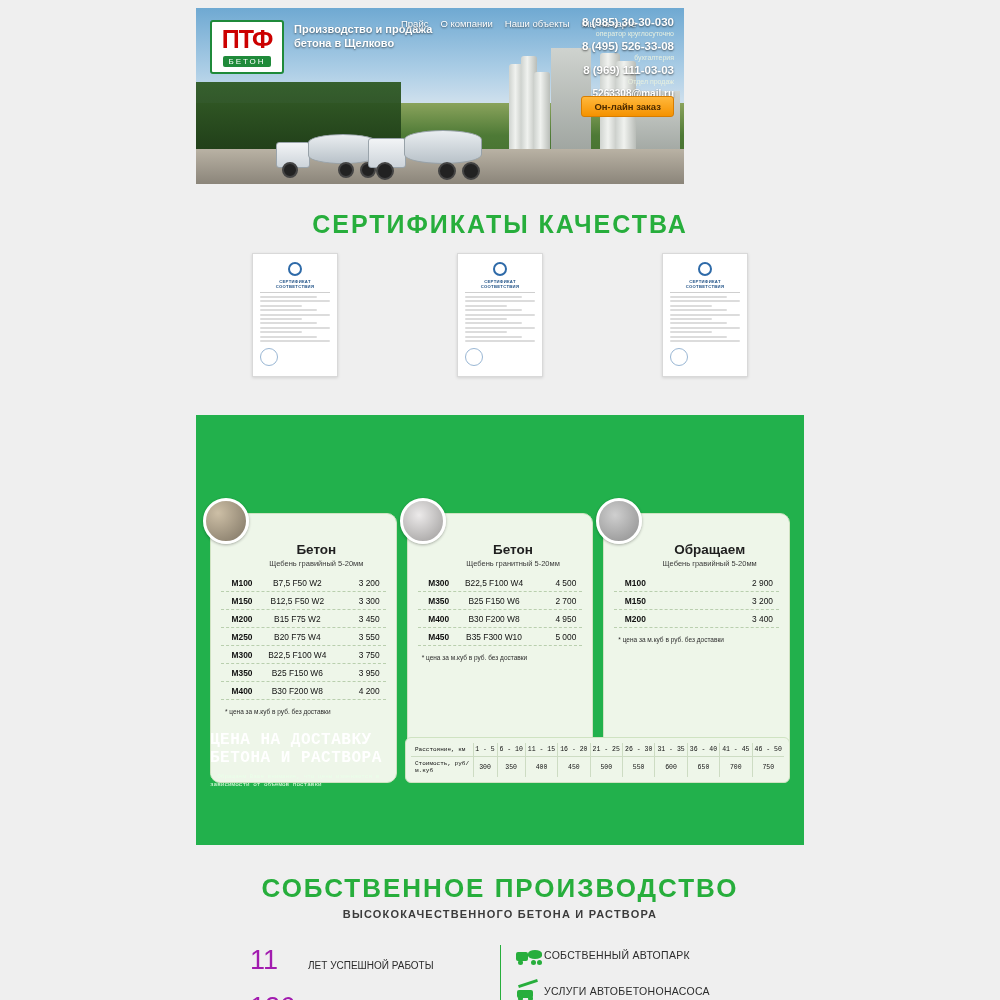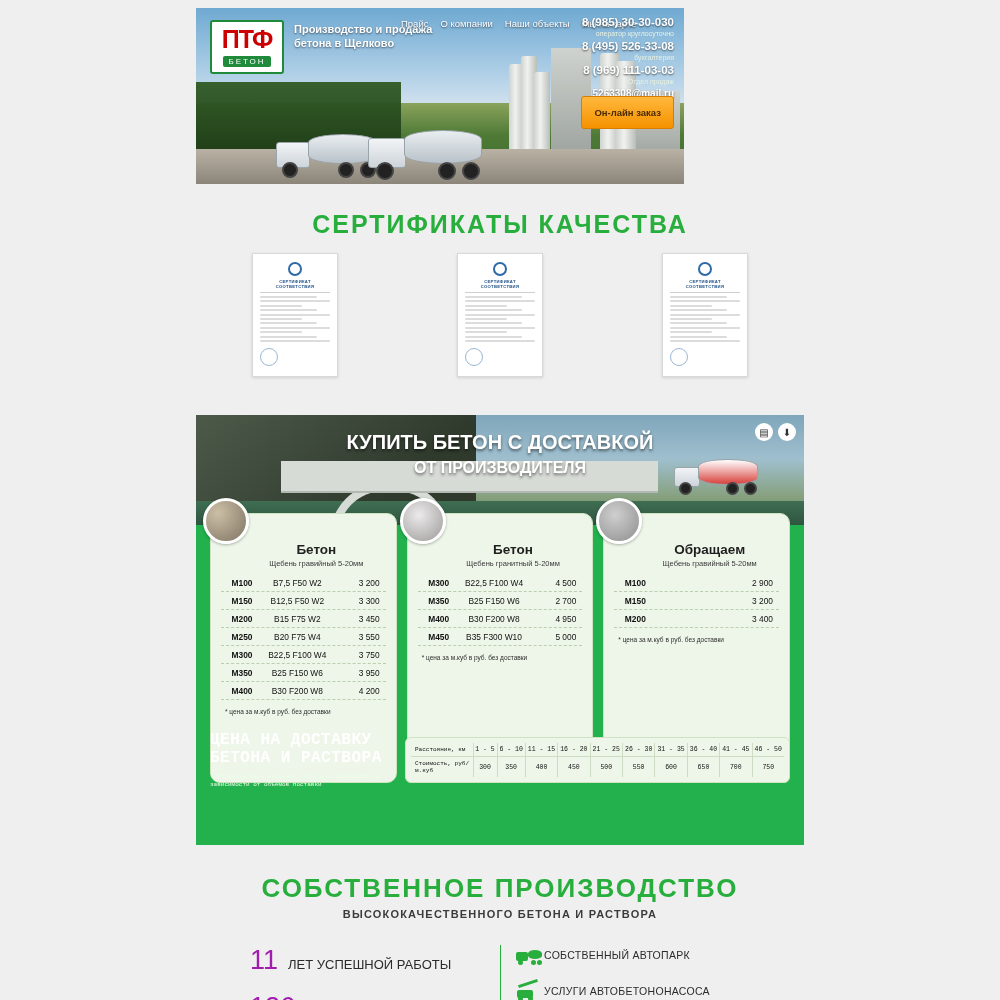--- a/index.html
+++ b/index.html
@@ -58,21 +58,21 @@
     font-size: 9.5px; color: #fff; text-shadow: 0 1px 2px rgba(0,0,0,.6);
   }
   .topnav span { white-space: nowrap; cursor: pointer; }
 
   .phones { position: absolute; right: 10px; top: 8px; width: 160px; text-align: right; }
   .phone { color: #fff; font-size: 11.5px; font-weight: bold; text-shadow: 0 1px 2px rgba(0,0,0,.6); line-height: 13px; }
   .phone-note { color: #e7f0e0; font-size: 7px; line-height: 10px; margin-bottom: 1px; }
   .mail { color: #fff; font-size: 10px; font-weight: bold; text-shadow: 0 1px 2px rgba(0,0,0,.6); }
   .order-btn {
     position: absolute; right: 10px; top: 88px; background: linear-gradient(#ffb83c,#f59200);
-    color: #4a2a00; font-size: 9.5px; font-weight: bold; padding: 10px 12px; border-radius: 3px;
+    color: #4a2a00; font-size: 9.5px; font-weight: bold; padding: 4px 12px; border-radius: 3px;
     border: 1px solid #d87d00; cursor: pointer;
   }
 
   .truck { position: absolute; }
   .truck .cab { position: absolute; background: linear-gradient(#f2f4f6,#cdd4da); border: 1px solid #9aa4ab; border-radius: 3px; }
   .truck .drum { position: absolute; background: linear-gradient(#e9edf0,#b9c2c9); border: 1px solid #98a2a9; border-radius: 50%/28%; }
   .truck .wheel { position: absolute; background: #222; border-radius: 50%; border: 2px solid #444; }
 
   
   .sec-title {
@@ -162,21 +162,21 @@
 
   
   .prod-title { position: absolute; left: 0; top: 873px; width: 1000px; font-size: 26px; }
   .prod-sub {
     position: absolute; left: 0; top: 908px; width: 1000px; text-align: center;
     font-size: 11px; color: #3b3b3b; letter-spacing: 1.2px; font-weight: bold;
   }
   .stats { position: absolute; left: 250px; top: 945px; width: 230px; }
   .stat { display: flex; align-items: baseline; gap: 10px; margin-bottom: 16px; }
   .stat .num { color: #a21caf; font-size: 27px; font-weight: normal; }
-  .stat .lbl { font-size: 13px; color: #2b2b2b; }
+  .stat .lbl { font-size: 10px; color: #2b2b2b; margin-left: 20px; }
   .vline { position: absolute; left: 500px; top: 945px; width: 1px; height: 56px; background: #27ae3c; }
   .features { position: absolute; left: 516px; top: 945px; width: 260px; }
   .feature { display: flex; align-items: center; gap: 2px; margin-bottom: 16px; }
   .feature .ficon { width: 26px; height: 20px; position: relative; }
   .feature .flbl { font-size: 10.5px; color: #2b2b2b; letter-spacing: .3px; }
   .mixer-ico { position: absolute; inset: 0; }
   .mixer-ico .b { position: absolute; left: 0; bottom: 4px; width: 12px; height: 9px; background: #27ae3c; border-radius: 2px; }
   .mixer-ico .d2 { position: absolute; right: 0; bottom: 6px; width: 14px; height: 9px; background: #27ae3c; border-radius: 50%/40%; }
   .mixer-ico .w { position: absolute; bottom: 0; width: 5px; height: 5px; background: #27ae3c; border-radius: 50%; }
   .pump-ico { position: absolute; inset: 0; }
@@ -294,39 +294,20 @@
       <div class="ln s"></div>
     <div class="ln m"></div>
       <div class="ln"></div>
       <div class="ln s"></div>
     <div class="ln m"></div>
       <div class="ln"></div>
     <div class="stamp"></div>
   </div>
 
   <div class="green-block">
-    <div class="gb-hero">
-      <div class="mountain"></div>
-      <div class="water"></div>
-      <div class="arch"></div>
-      <div class="bridge"></div>
-      <div class="truck" style="right:40px;top:40px;width:90px;height:40px">
-        <div class="cab" style="left:0;bottom:8px;width:26px;height:20px"></div>
-        <div class="drum" style="left:24px;bottom:10px;width:60px;height:26px;background:linear-gradient(#fff,#d8413c)"></div>
-        <div class="wheel" style="left:5px;bottom:0;width:13px;height:13px"></div>
-        <div class="wheel" style="left:52px;bottom:0;width:13px;height:13px"></div>
-        <div class="wheel" style="left:70px;bottom:0;width:13px;height:13px"></div>
-      </div>
-      <div class="hero-title">КУПИТЬ БЕТОН С ДОСТАВКОЙ</div>
-      <div class="hero-sub">ОТ ПРОИЗВОДИТЕЛЯ</div>
-      <div class="hero-icons">
-        <div class="ic">▤</div>
-        <div class="ic">⬇</div>
-      </div>
-    </div>
 
     <div class="cards">
 
       <div class="card tall">
         <div class="card-photo ph-gravel"></div>
         <div class="card-title">Бетон</div>
         <div class="card-sub">Щебень гравийный 5-20мм</div>
         <div class="prow">
           <span class="g">М100</span>
           <span class="d">В7,5 F50 W2</span>

